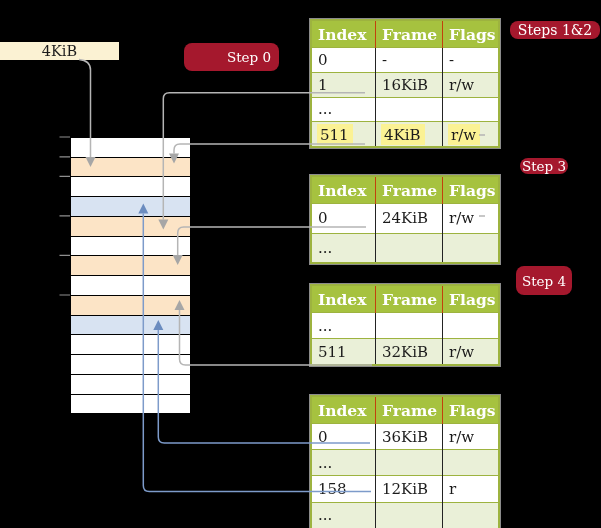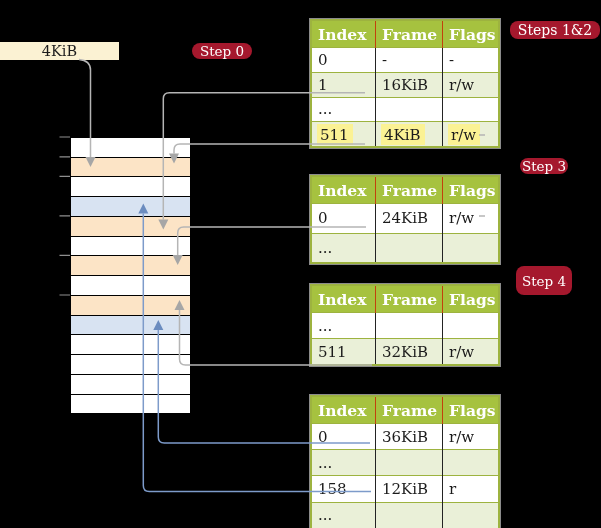--- a/index.html
+++ b/index.html
@@ -19,21 +19,21 @@
     position:absolute; left:0; top:42px; width:119px; height:18px;
     background:var(--page-box); color:#1c1c1c; font-size:14.5px;
     display:flex; align-items:center; justify-content:center;
   }
   
   .badge{
     position:absolute; background:var(--badge); color:#fff;
     border-radius:8px; display:flex; align-items:center; justify-content:center;
     font-size:13.5px; white-space:nowrap;
   }
-  #badge-step0{left:192px; top:43px; width:60px; height:16px;}
+  #badge-step0{left:184px; top:43px; width:60px; height:28px;padding-left:35px;}
   #badge-steps12{left:510px; top:21px; width:90px; height:18px; font-size:14px;}
   #badge-step3{left:520px; top:158px; width:48px; height:16px;}
   #badge-step4{left:516px; top:266px; width:56px; height:29px;}
   
   .stack{
     position:absolute; left:70px; top:137px; width:119px;
     border:1px solid #000; background:#fff;
   }
   .stack .cell{height:18.74px; border-bottom:1px solid #000;}
   .stack .cell:last-child{border-bottom:none;}

